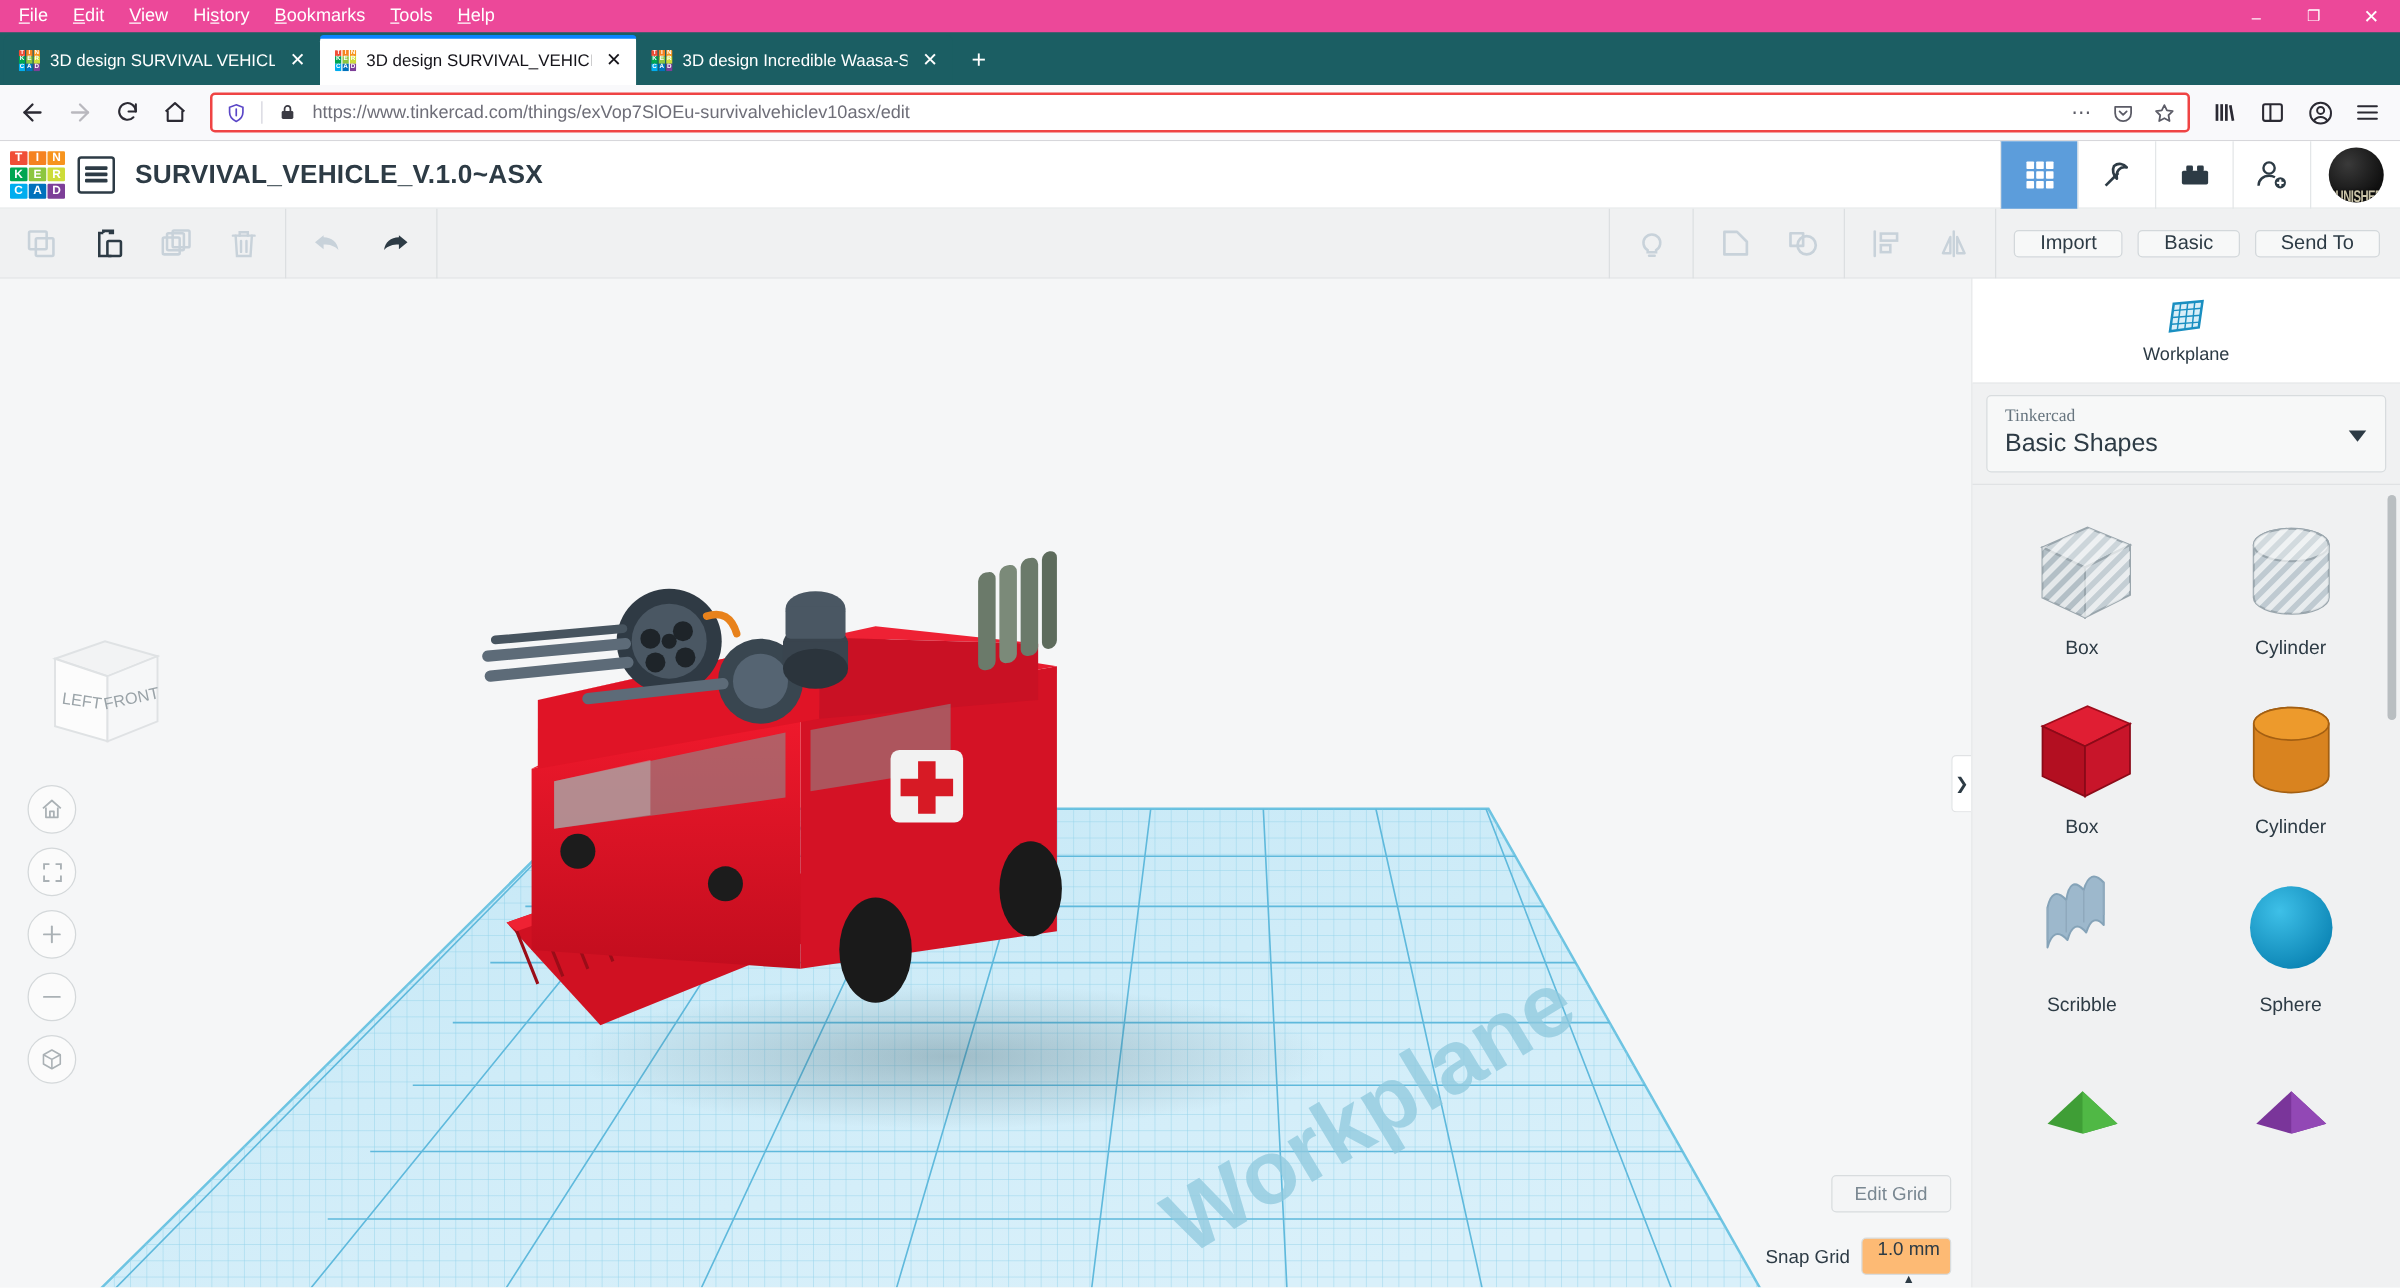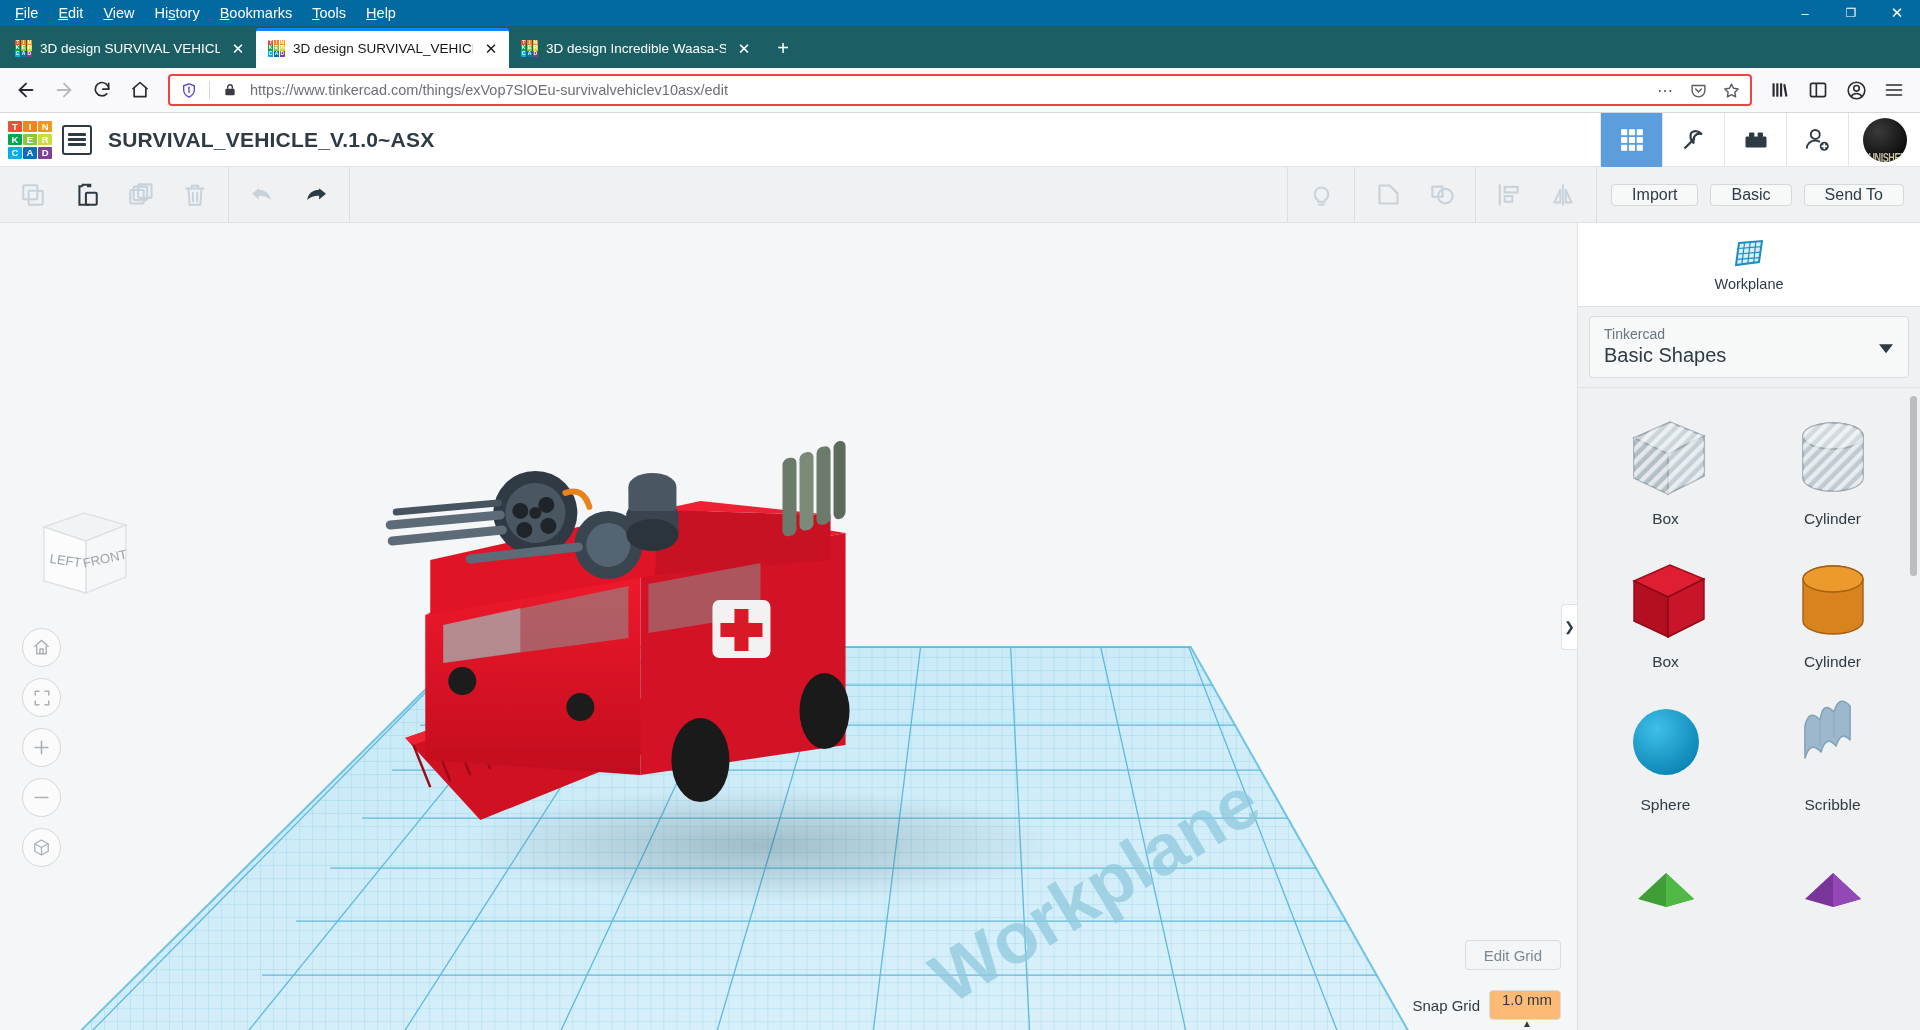--- a/index.html
+++ b/index.html
@@ -7,21 +7,21 @@
   body {
     font-family: "Liberation Sans", sans-serif;
     background: #ffffff;
     -webkit-font-smoothing: antialiased;
   }
 
   
   .browser-chrome { background: #1b5e63; width: 100%; }
   .menu-bar {
     height: 26px; display: flex; align-items: center;
-    padding-left: 6px; gap: 2px; background: #0369a1;
+    padding-left: 6px; gap: 2px; background: #ec4899;
   }
   .menu-item {
     color: #ffffff; font-size: 14.5px; padding: 2px 9px;
     cursor: default; white-space: nowrap;
   }
   .menu-item u { text-decoration: underline; }
 
   .tab-strip {
     height: 42px; display: flex; align-items: flex-end;
     background: #1b5e63; padding-left: 3px; position: relative;
@@ -224,21 +224,21 @@
     flex: 1; display: flex; flex-direction: column; align-items: center;
     justify-content: center; gap: 4px; cursor: pointer;
   }
   .panel-top-label { font-size: 14.5px; color: #2d3b45; }
 
   .shape-dd-wrap { padding: 9px 11px 9px 11px; background: #f0f1f2; }
   .shape-dd {
     background: #f7f8f8; border: 1px solid #d8dcde; border-radius: 4px;
     padding: 9px 14px 10px 14px; position: relative; cursor: pointer;
   }
-  .shape-dd-sub { font-size: 14px; color: #67757f; margin-bottom: 2px; }
+  .shape-dd-sub { font-size: 14px; color: #67757f; margin-bottom: 2px; font-family: Liberation Serif, serif; }
   .shape-dd-main { font-size: 20px; color: #2d3b45; }
   .shape-dd-caret {
     position: absolute; right: 15px; top: 50%; transform: translateY(-30%);
     width: 0; height: 0; border-left: 7px solid transparent;
     border-right: 7px solid transparent; border-top: 9px solid #2d3b45;
   }
 
   .shape-grid {
     flex: 1; overflow: hidden; position: relative;
     border-top: 1px solid #e0e2e4; background: #f0f1f2;
@@ -839,44 +839,44 @@
               <path d="M18,24 a30,13 0 0 1 60,0 v42 a30,13 0 0 1 -60,0 z" fill="#d9831f" stroke="#a35f12" stroke-width="1.4"></path>
               <ellipse cx="48" cy="24" rx="30" ry="13" fill="#ed9a2c" stroke="#a35f12" stroke-width="1.4"></ellipse>
             </svg>
           </div>
           <div class="shape-name">Cylinder</div>
         </div>
 
         <div class="shape-cell">
           <div class="shape-art">
             <svg width="96" height="92" viewBox="0 0 96 92">
+              <path d="M20,28 q4,-18 15,-6 q3,-20 14,-8 q5,-18 16,-6 l0,34 q-9,-10 -14,6 q-10,-12 -15,6 q-11,-12 -16,6 z" fill="#9db8cc" stroke="#85a3b8" stroke-width="1.6" stroke-linejoin="round"></path>
+              <path d="M20,28 l0,26 M35,22 l0,26 M49,14 l0,26 M65,8 l0,26" stroke="#8fa9bd" stroke-width="1.2" fill="none"></path>
+            </svg>
+          </div>
+          <div class="shape-name">Scribble</div>
+        </div>
+
+        <div class="shape-cell">
+          <div class="shape-art">
+            <svg width="96" height="92" viewBox="0 0 96 92">
               <defs>
                   <radialGradient id="sphG" cx="0.36" cy="0.3" r="0.75">
                 <stop offset="0" stop-color="#3ec0e8"></stop>
                     <stop offset="1" stop-color="#0b84b4"></stop>
                   </radialGradient>
                 </defs>
               <circle cx="48" cy="44" r="33" fill="url(#sphG)"></circle>
             </svg>
           </div>
           <div class="shape-name">Sphere</div>
         </div>
 
         <div class="shape-cell">
           <div class="shape-art">
-            <svg width="96" height="92" viewBox="0 0 96 92">
-              <path d="M20,28 q4,-18 15,-6 q3,-20 14,-8 q5,-18 16,-6 l0,34 q-9,-10 -14,6 q-10,-12 -15,6 q-11,-12 -16,6 z" fill="#9db8cc" stroke="#85a3b8" stroke-width="1.6" stroke-linejoin="round"></path>
-              <path d="M20,28 l0,26 M35,22 l0,26 M49,14 l0,26 M65,8 l0,26" stroke="#8fa9bd" stroke-width="1.2" fill="none"></path>
-            </svg>
-          </div>
-          <div class="shape-name">Scribble</div>
-        </div>
-
-        <div class="shape-cell">
-          <div class="shape-art">
             <svg width="96" height="40" viewBox="0 0 96 40">
               <polygon points="48,6 76,32 48,40 20,32" fill="#3f9e36"></polygon>
               <polygon points="48,6 76,32 48,40" fill="#50b845"></polygon>
             </svg>
           </div>
           <div class="shape-name"></div>
         </div>
 
         <div class="shape-cell">
           <div class="shape-art">

